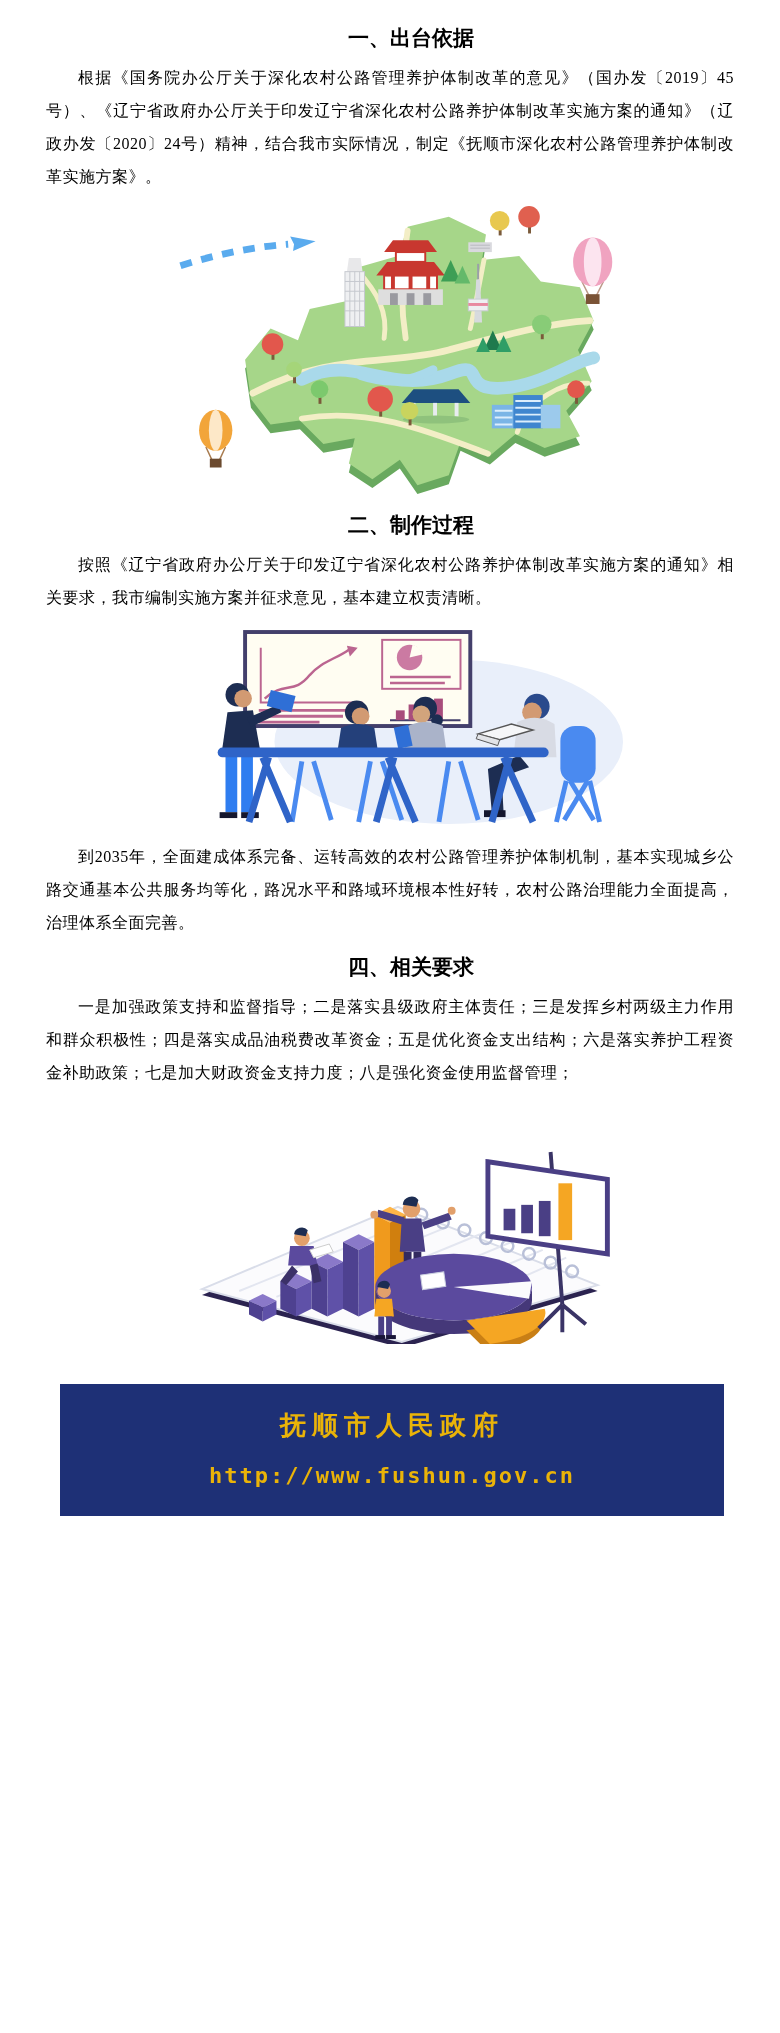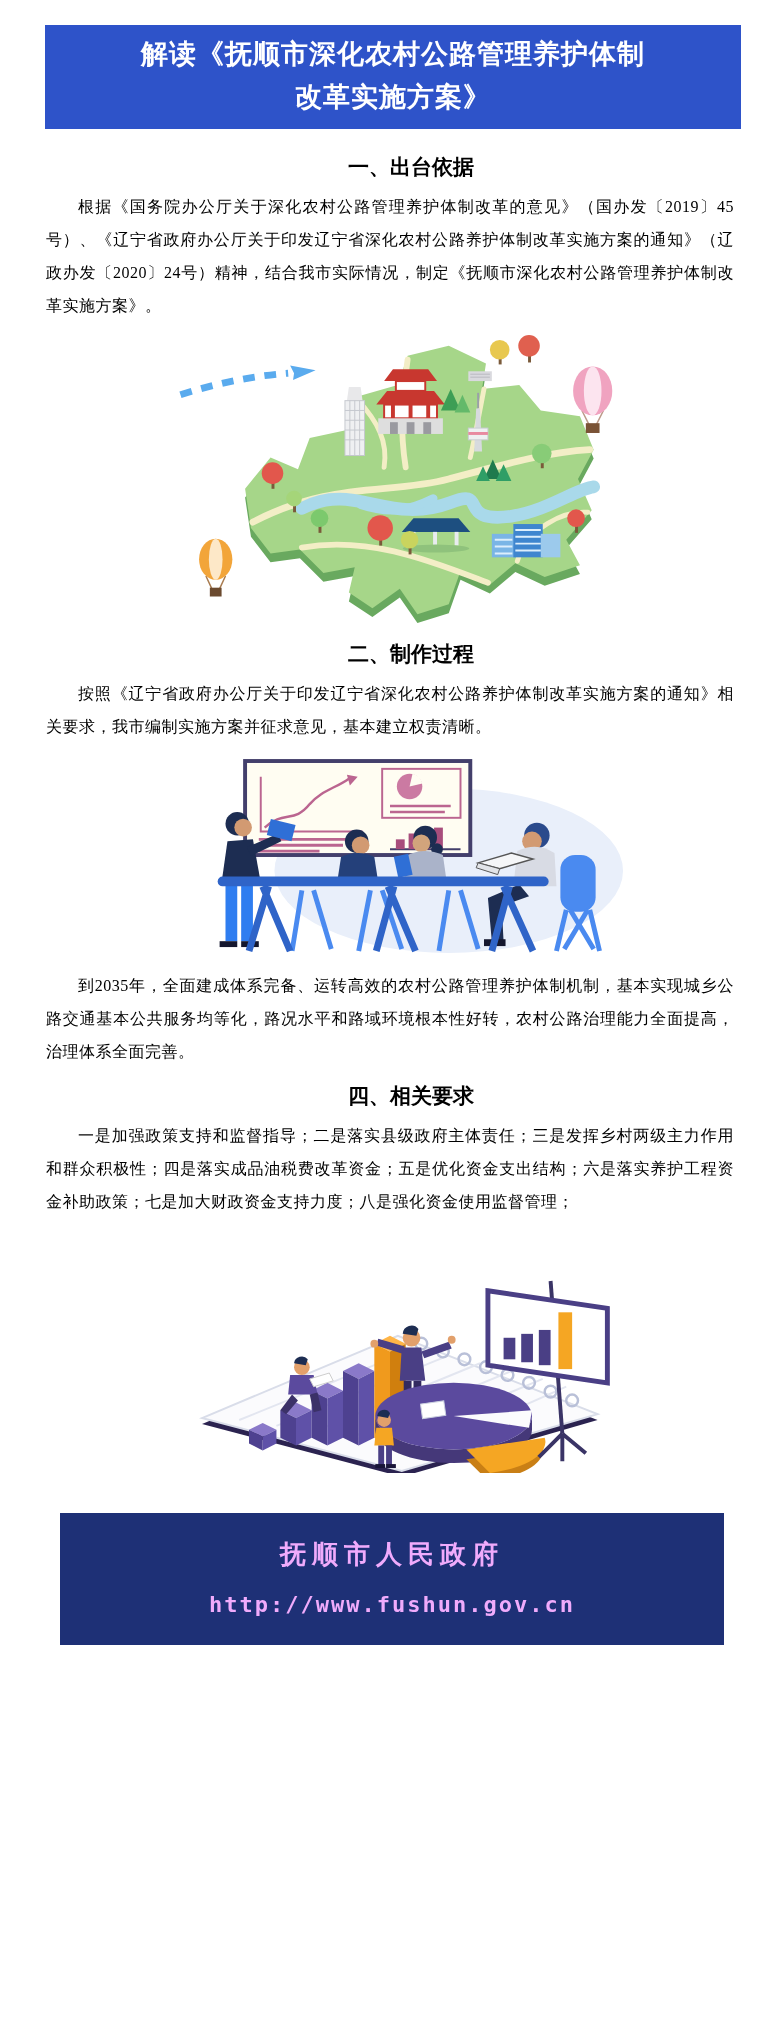--- a/index.html
+++ b/index.html
@@ -22,41 +22,37 @@
     font-size:21px; font-weight:bold; margin:12px 0 7px 0;
     text-indent:2em; line-height:32px;text-align:center;
   }
   .body-para {
     font-size:16px; line-height:33px; margin:0;
     text-indent:2em; text-align:justify; letter-spacing:0.5px;
   }
   .illus { text-align:center; margin:10px 0; }
   .illus svg { display:inline-block; vertical-align:top; }
   .footer-banner {
-    margin:40px 56px 16px 60px; background:#1e3076; color:#f0abfc;
+    margin:40px 56px 16px 60px; background:#1e3076; color:#eab308;
     text-align:center; padding:24px 0 28px;
   }
   .footer-org {
     font-family:"Liberation Sans","DejaVu Sans",sans-serif;
     font-weight:bold; font-size:26px; letter-spacing:6px; margin-bottom:20px;
   }
   .footer-url {
     font-family:"DejaVu Sans Mono","Liberation Mono",monospace;
     font-weight:bold; font-size:22px; letter-spacing:2px;
   }
 </style>
 </head>
 <body>
 
 <div class="page">
 
-  <div class="header-banner">
-    <div class="title-line">解读《抚顺市深化农村公路管理养护体制</div>
-    <div class="title-line">改革实施方案》</div>
-  </div>
 
   <div class="content">
 
     <h2 class="sec-heading">一、出台依据</h2>
     <p class="body-para">根据《国务院办公厅关于深化农村公路管理养护体制改革的意见》（国办发〔2019〕45号）、《辽宁省政府办公厅关于印发辽宁省深化农村公路养护体制改革实施方案的通知》（辽政办发〔2020〕24号）精神，结合我市实际情况，制定《抚顺市深化农村公路管理养护体制改革实施方案》。</p>
 
     <div class="illus">
       <svg viewBox="0 0 480 300" width="470" height="294">
         <g>
           <path d="M26,64 Q82,46 136,42" fill="none" stroke="#5aabee" stroke-width="7" stroke-dasharray="12 10"></path>

